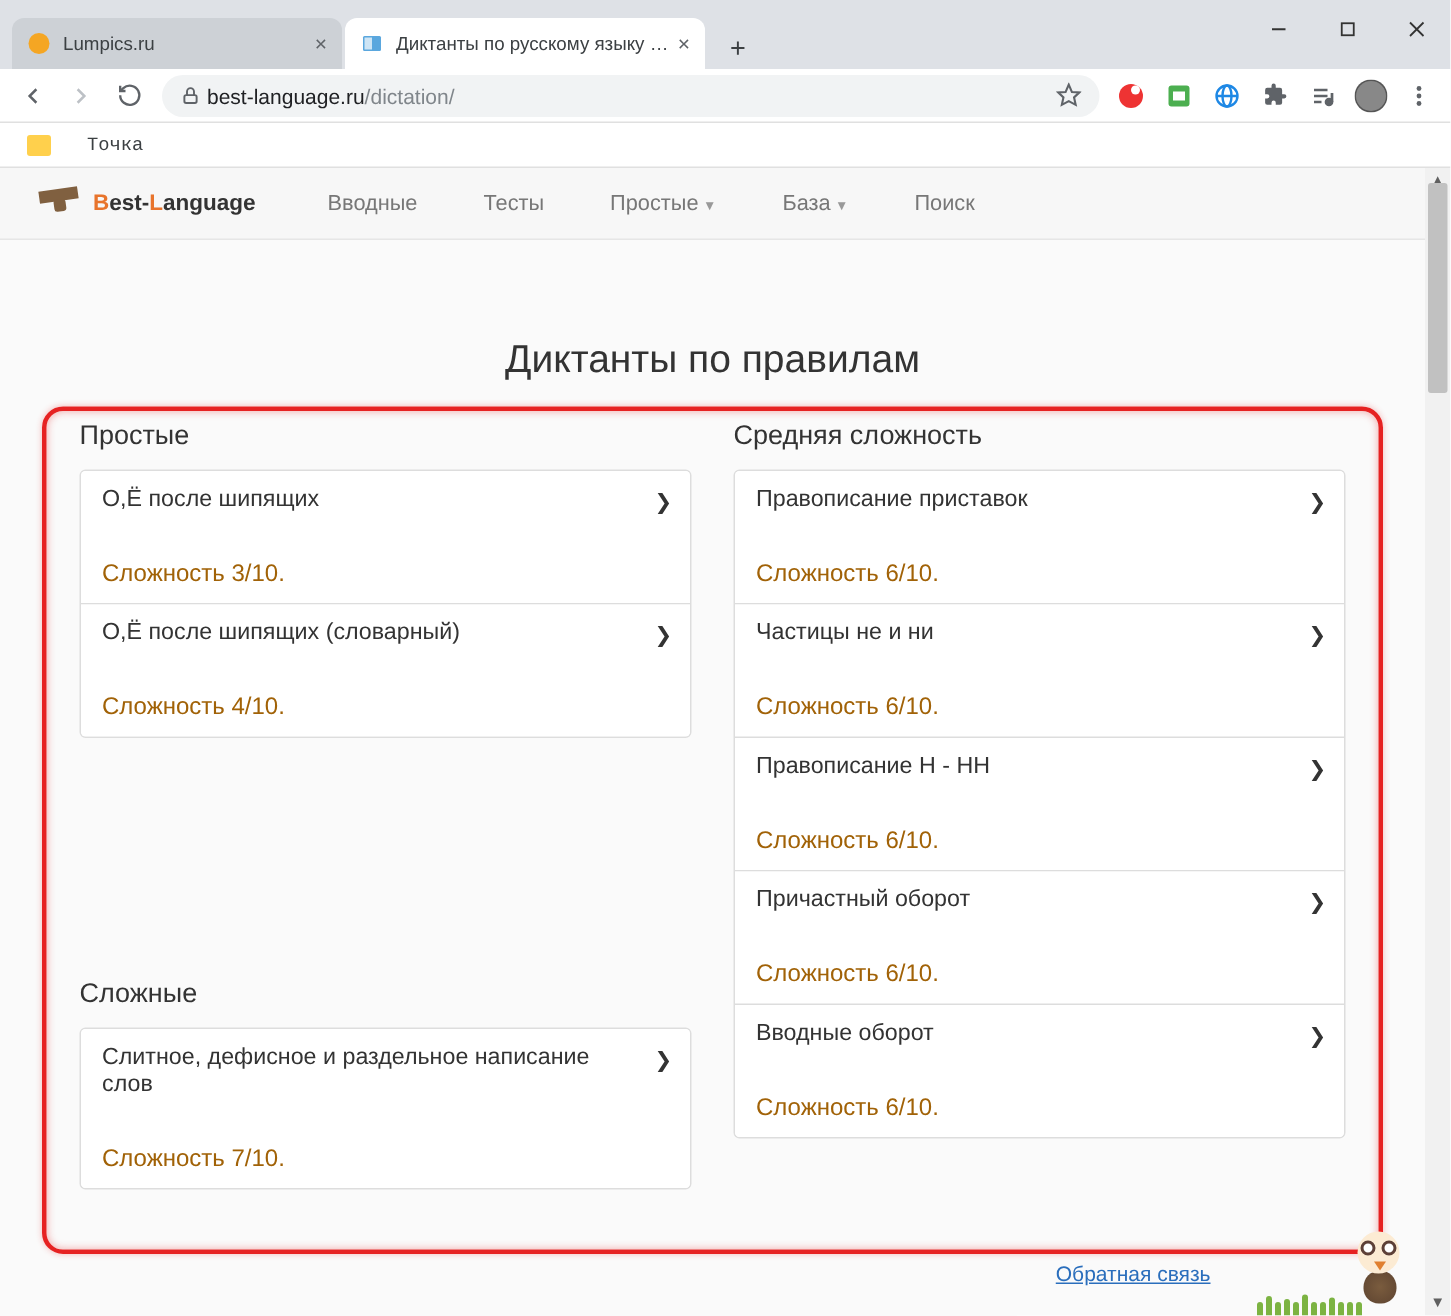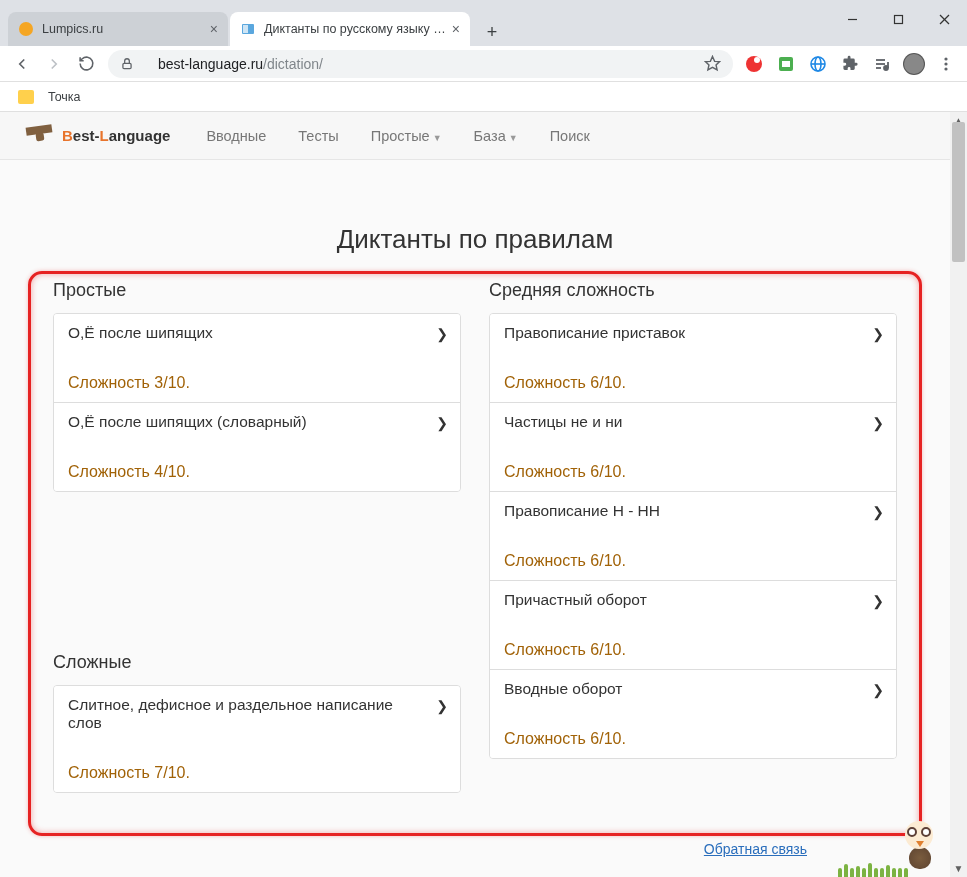--- a/index.html
+++ b/index.html
@@ -15,43 +15,43 @@
 .tab .tabclose { margin-left: 6px; color: #5f6368; font-size: 14px; cursor: pointer; flex-shrink: 0; }
 .newtab { width: 28px; height: 28px; display: flex; align-items: center; justify-content: center; color: #3c4043; font-size: 18px; margin-left: 6px; cursor: pointer; border-radius: 4px; }
 .win-controls { position: absolute; right: 0; top: 0; display: flex; height: 38px; }
 .win-btn { width: 46px; display: flex; align-items: center; justify-content: center; color: #333; font-size: 13px; cursor: pointer; }
 .win-btn svg { stroke: #333; }
 
 
 .toolbar { height: 36px; background: #fff; display: flex; align-items: center; padding: 0 8px; border-bottom: 1px solid #e0e0e0; gap: 4px; }
 .tbtn { width: 28px; height: 28px; border-radius: 50%; display: flex; align-items: center; justify-content: center; color: #5f6368; cursor: pointer; }
 .tbtn.disabled { color: #bdc1c6; }
-.omnibox { flex: 1; height: 28px; background: #f1f3f4; border-radius: 14px; display: flex; align-items: center; padding: 0 12px; gap: 24px; margin: 0 4px; }
+.omnibox { flex: 1; height: 28px; background: #f1f3f4; border-radius: 14px; display: flex; align-items: center; padding: 0 12px; gap: 4px; margin: 0 4px; }
 .lock { width: 14px; height: 14px; color: #5f6368; }
 .url { font-size: 14px; color: #202124; flex: 1; }
 .url .muted { color: #80868b; }
 .star { color: #5f6368; }
 .ext-row { display: flex; align-items: center; gap: 6px; }
 .ext { width: 26px; height: 26px; display: flex; align-items: center; justify-content: center; border-radius: 4px; cursor: pointer; }
 
 
 .bookmarks { height: 30px; background: #fff; display: flex; align-items: center; padding: 0 12px; border-bottom: 1px solid #e0e0e0; font-size: 12.5px; color: #3c4043; }
-.bookmark { display: flex; align-items: center; gap: 14px; padding: 4px 6px; border-radius: 4px; cursor: pointer; }
+.bookmark { display: flex; align-items: center; gap: 24px; padding: 4px 6px; border-radius: 4px; cursor: pointer; font-family: Liberation Mono, monospace; }
 .bm-folder { width: 16px; height: 14px; background: #ffd04c; border-radius: 2px; }
 
 
 .page { position: absolute; top: 112px; bottom: 0; left: 0; right: 0; background: #fafafa; overflow: hidden; }
 .scrolltrack { position: absolute; right: 0; top: 0; width: 17px; bottom: 0; background: #f1f1f1; }
 .scrollthumb { position: absolute; right: 2px; top: 10px; width: 13px; height: 140px; background: #c1c1c1; border-radius: 2px; }
 .scrollarrow { position: absolute; right: 0; width: 17px; height: 17px; display: flex; align-items: center; justify-content: center; color: #606060; font-size: 10px; background: #f1f1f1;}
 .scrollarrow.up { top: 0; }
 .scrollarrow.down { bottom: 0; }
 
 
-.siteheader { height: 48px; background: #f7f7f7; border-bottom: 1px solid #e6e6e6; display: flex; align-items: center; padding: 0 24px; gap: 4px; position: relative; margin-right:17px; }
+.siteheader { height: 48px; background: #f7f7f7; border-bottom: 1px solid #e6e6e6; display: flex; align-items: center; padding: 0 24px; gap: 16px; position: relative; margin-right:17px; }
 .brand { display: flex; align-items: center; gap: 6px; margin-right: 18px; }
 .brand .logoimg { width: 32px; height: 28px; position: relative; }
 .grad-hat { position: absolute; width: 26px; height: 8px; background: #806040; transform: rotate(-8deg); top: 4px; left: 2px; }
 .grad-hat:after { content:""; position:absolute; left:9px; top:7px; width:8px; height:8px; background:#806040; border-radius:2px; }
 .brandtext { font-size: 15px; font-weight: bold; color: #333; white-space: nowrap; }
 .brandtext .b1 { color: #e8742c; }
 .brandtext .b2 { color: #e8742c; }
 .navitem { padding: 12px 14px; font-size: 14.5px; color: #777; cursor: pointer; white-space: nowrap; }
 .navitem .caret { font-size: 9px; margin-left: 3px; color: #999; }
 

